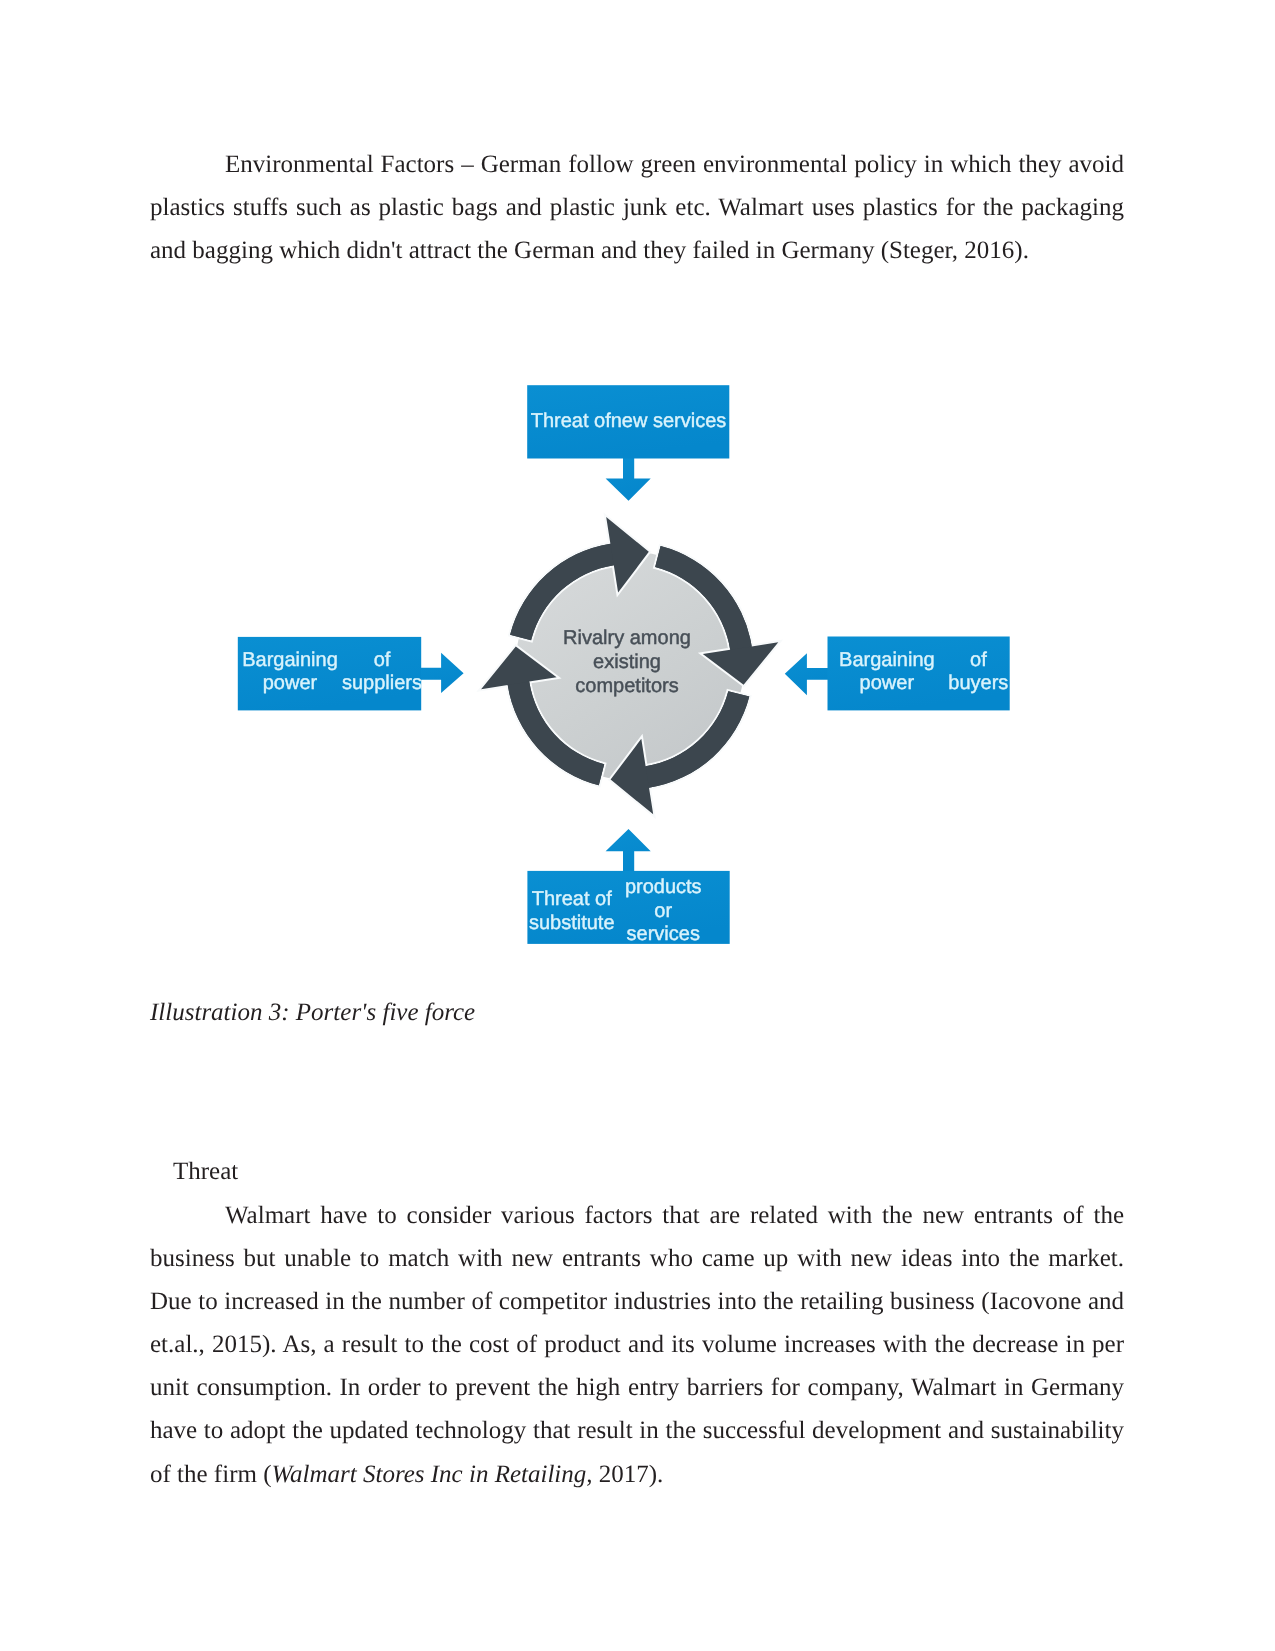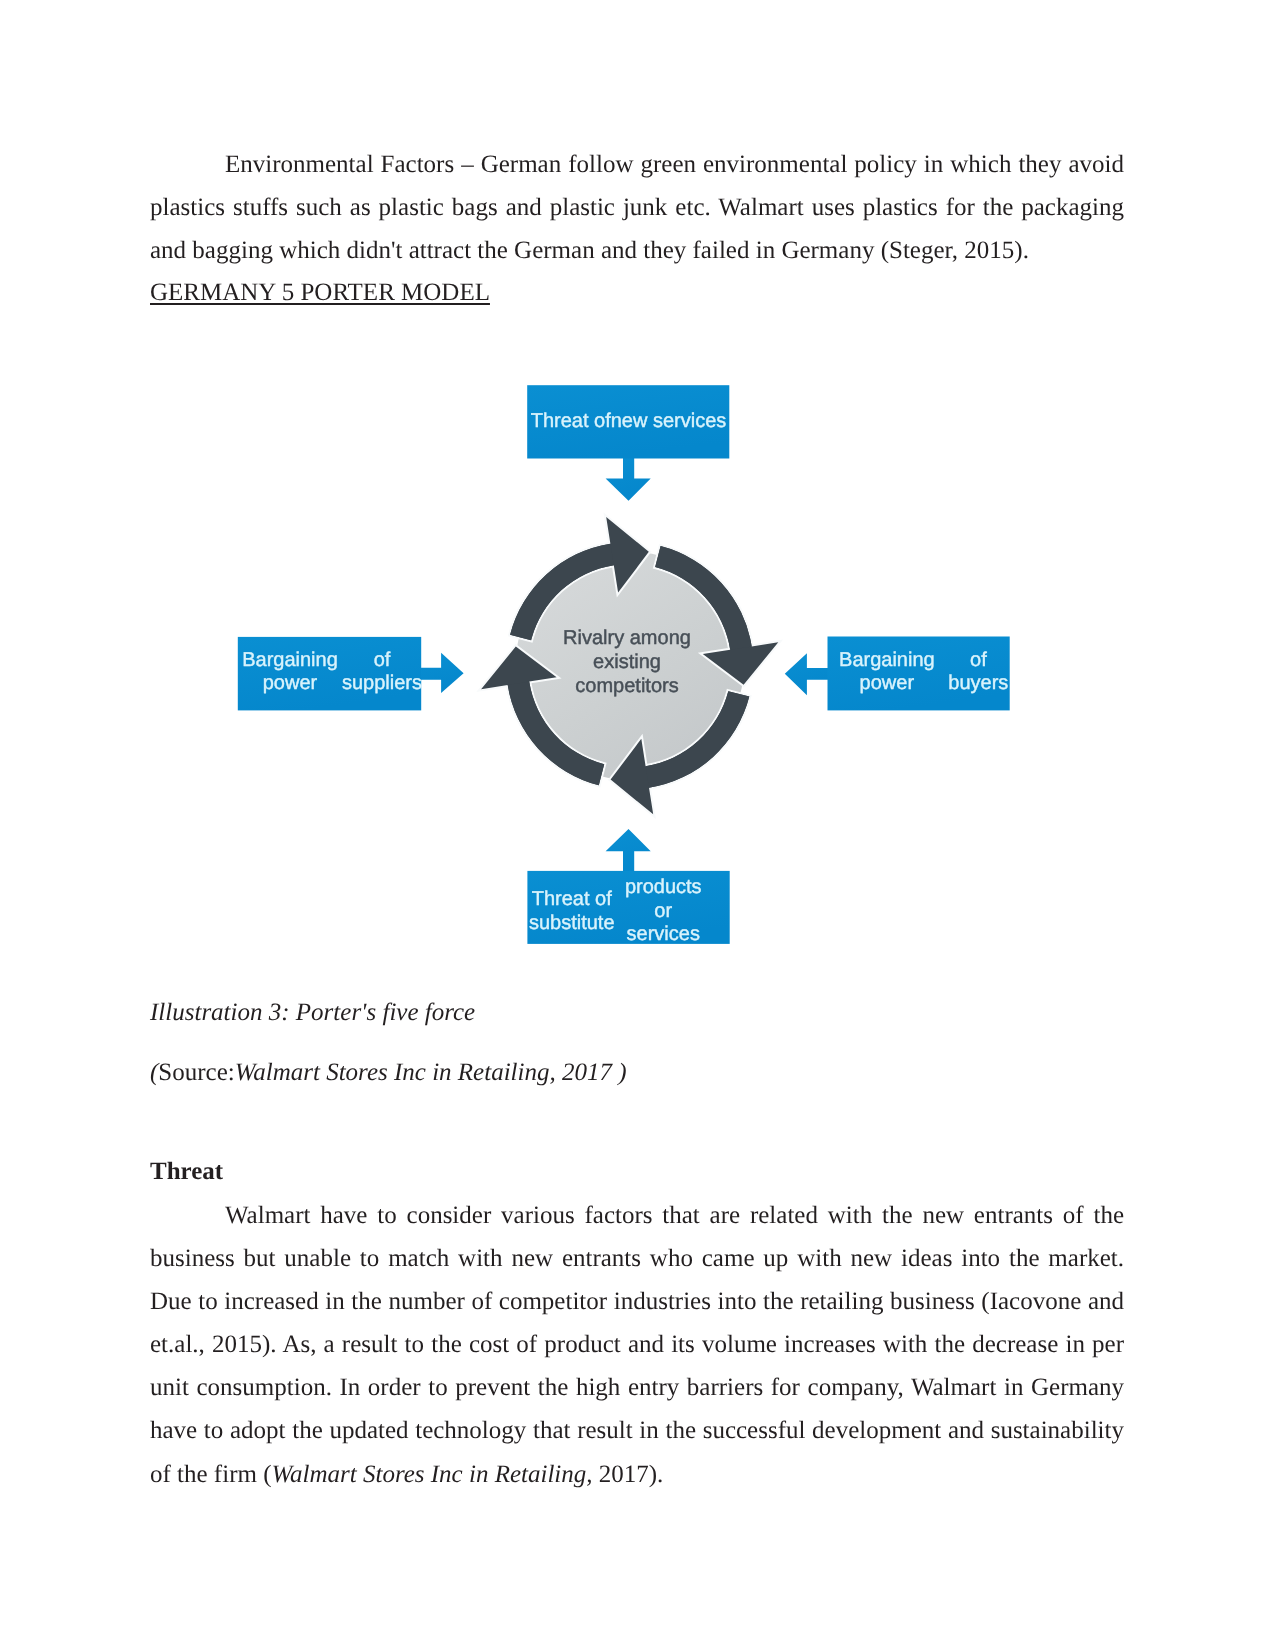--- a/index.html
+++ b/index.html
@@ -5,38 +5,37 @@
   html,body{margin:0;padding:0;background:#ffffff;-webkit-font-smoothing:antialiased;text-rendering:geometricPrecision;}
   body{width:1275px;height:1651px;position:relative;font-family:"Liberation Serif",serif;color:#231f20;}
   .page{position:absolute;left:0;top:0;width:1275px;height:1651px;will-change:transform;transform:translateZ(0);}
   .body-text{position:absolute;left:150px;width:974px;font-size:25px;line-height:43.1px;text-align:justify;color:#231f20;text-indent:75px;}
   .heading{position:absolute;left:150px;width:974px;font-size:25px;line-height:42.7px;color:#231f20;}
   .heading span{text-decoration:underline;text-underline-offset:3px;}
   .figure{position:absolute;left:0;top:0;width:1275px;height:1651px;}
   .caption{position:absolute;left:150px;width:974px;font-size:25px;line-height:42.7px;text-align:left;color:#231f20;}
   .it{font-style:italic;}
   .rg{font-style:normal;}
-  .bold span{font-weight:bold;text-decoration:none;}
+  .bold span{font-weight:normal;text-decoration:none;margin-left:23px;}
   .figsvg{position:absolute;left:0;top:0;}
   .bxlabel{position:absolute;display:flex;flex-direction:row;align-items:center;justify-content:center;
     font-family:"Liberation Sans",sans-serif;font-size:20px;line-height:23.4px;color:#d9f3fc;text-align:center;-webkit-text-stroke:0.4px #d9f3fc;}
   .bxlabel span{display:block;}
   .bxlabel br{display:none;}
   .ctrlabel{position:absolute;left:507px;top:622px;width:240px;height:80px;display:flex;flex-direction:column;
     align-items:center;justify-content:center;font-family:"Liberation Sans",sans-serif;font-size:20px;
     line-height:24.2px;color:#474f57;font-weight:400;-webkit-text-stroke:0.45px #474f57;}
   .ctrlabel span{display:block;}
   .ctrlabel br{display:none;}
 </style>
 </head>
 <body>
 
 <div class="page">
-  <div class="body-text" style="top:143px;">Environmental Factors – German follow green environmental policy in which they avoid plastics stuffs such as plastic bags and plastic junk etc. Walmart uses plastics for the packaging and bagging which didn't attract the German and they failed in Germany (Steger, 2015).</div>
-  <div class="heading" style="top:272px;"><span>GERMANY 5 PORTER MODEL</span></div>
+  <div class="body-text" style="top:143px;">Environmental Factors – German follow green environmental policy in which they avoid plastics stuffs such as plastic bags and plastic junk etc. Walmart uses plastics for the packaging and bagging which didn't attract the German and they failed in Germany (Steger, 2016).</div>
 
   <div class="figure">
     <svg class="figsvg" viewBox="0 0 1275 1651" width="1275" height="1651">
       <defs>
         <linearGradient id="gCircle" x1="0.18" y1="0.04" x2="0.82" y2="0.96">
           <stop offset="0" stop-color="#d6d9da"></stop>
             <stop offset="0.55" stop-color="#ccd0d1"></stop>
             <stop offset="1" stop-color="#c4c8ca"></stop>
         </linearGradient>
         <linearGradient id="gBox" x1="0" y1="0" x2="0.35" y2="1">
@@ -99,22 +98,19 @@
         <br>
       <span>existing</span>
         <br>
       <span>competitors</span>
     </div>
   </div>
 
   <div class="caption" style="top:992px;">
     <span class="it">Illustration 3: Porter's five force</span>
   </div>
-  <div class="caption" style="top:1052px;">
-    <span class="it">(</span><span class="rg">Source:</span><span class="it">Walmart Stores Inc in Retailing, 2017</span><span class="it"> )</span>
-  </div>
 
   <div class="heading bold" style="top:1151px;">
     <span>Threat</span>
   </div>
 
   <div class="body-text" style="top:1194px;"><span>Walmart have to consider various factors that are related with the new entrants of the business but unable to match with new entrants who came up with new ideas into the market. Due to increased in the number of competitor industries into the retailing business (Iacovone and et.al., 2015). As, a result to the cost of product and its volume increases with the decrease in per unit consumption. In order to prevent the high entry barriers for company, Walmart in Germany have to adopt the updated technology that result in the successful development and sustainability of the firm (</span><span class="it">Walmart Stores Inc in Retailing,</span><span> 2017).</span></div>
 </div>
 
 </body></html>

